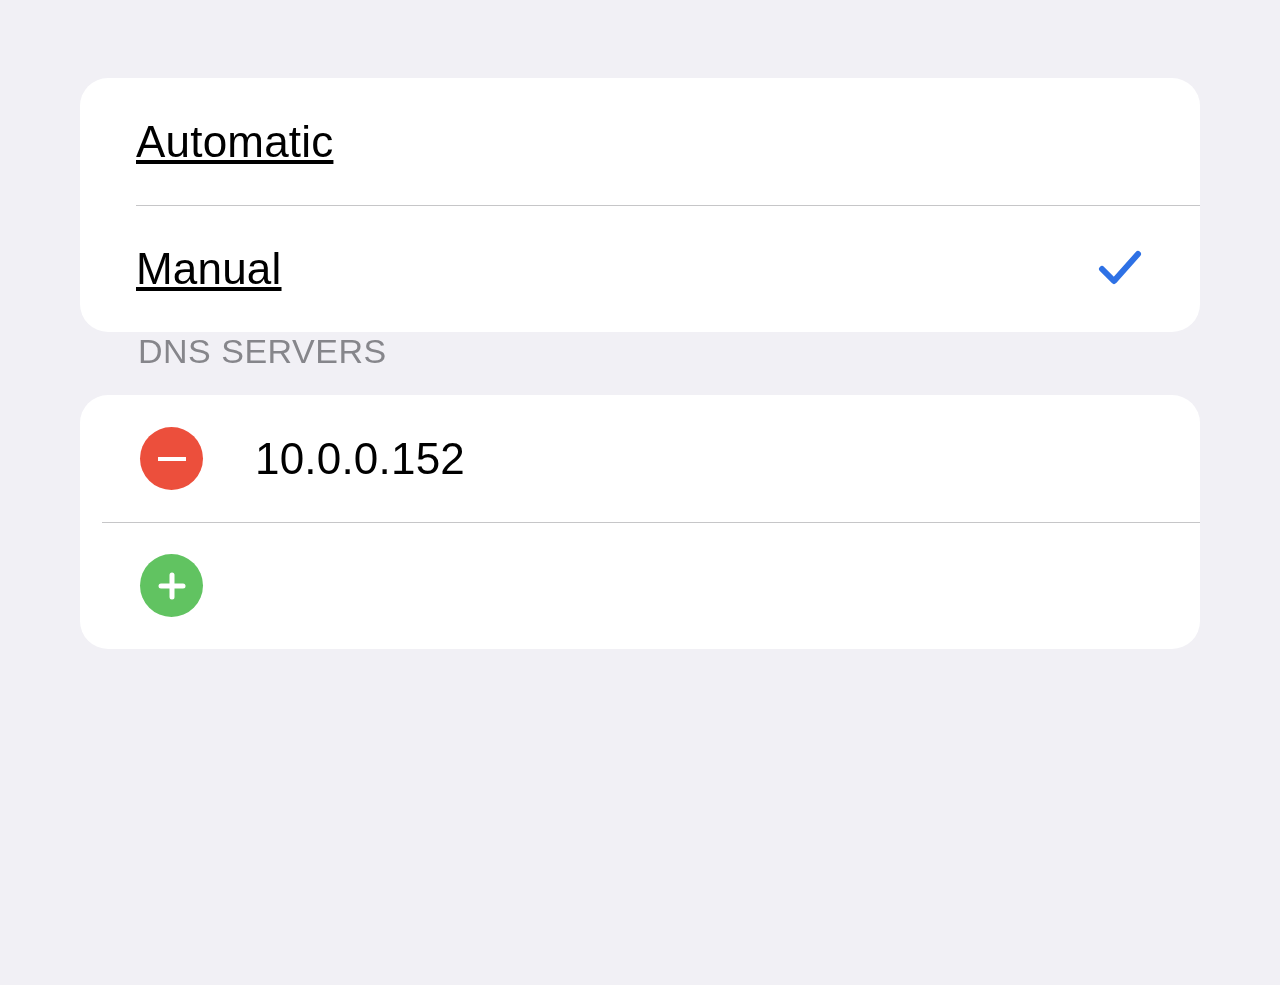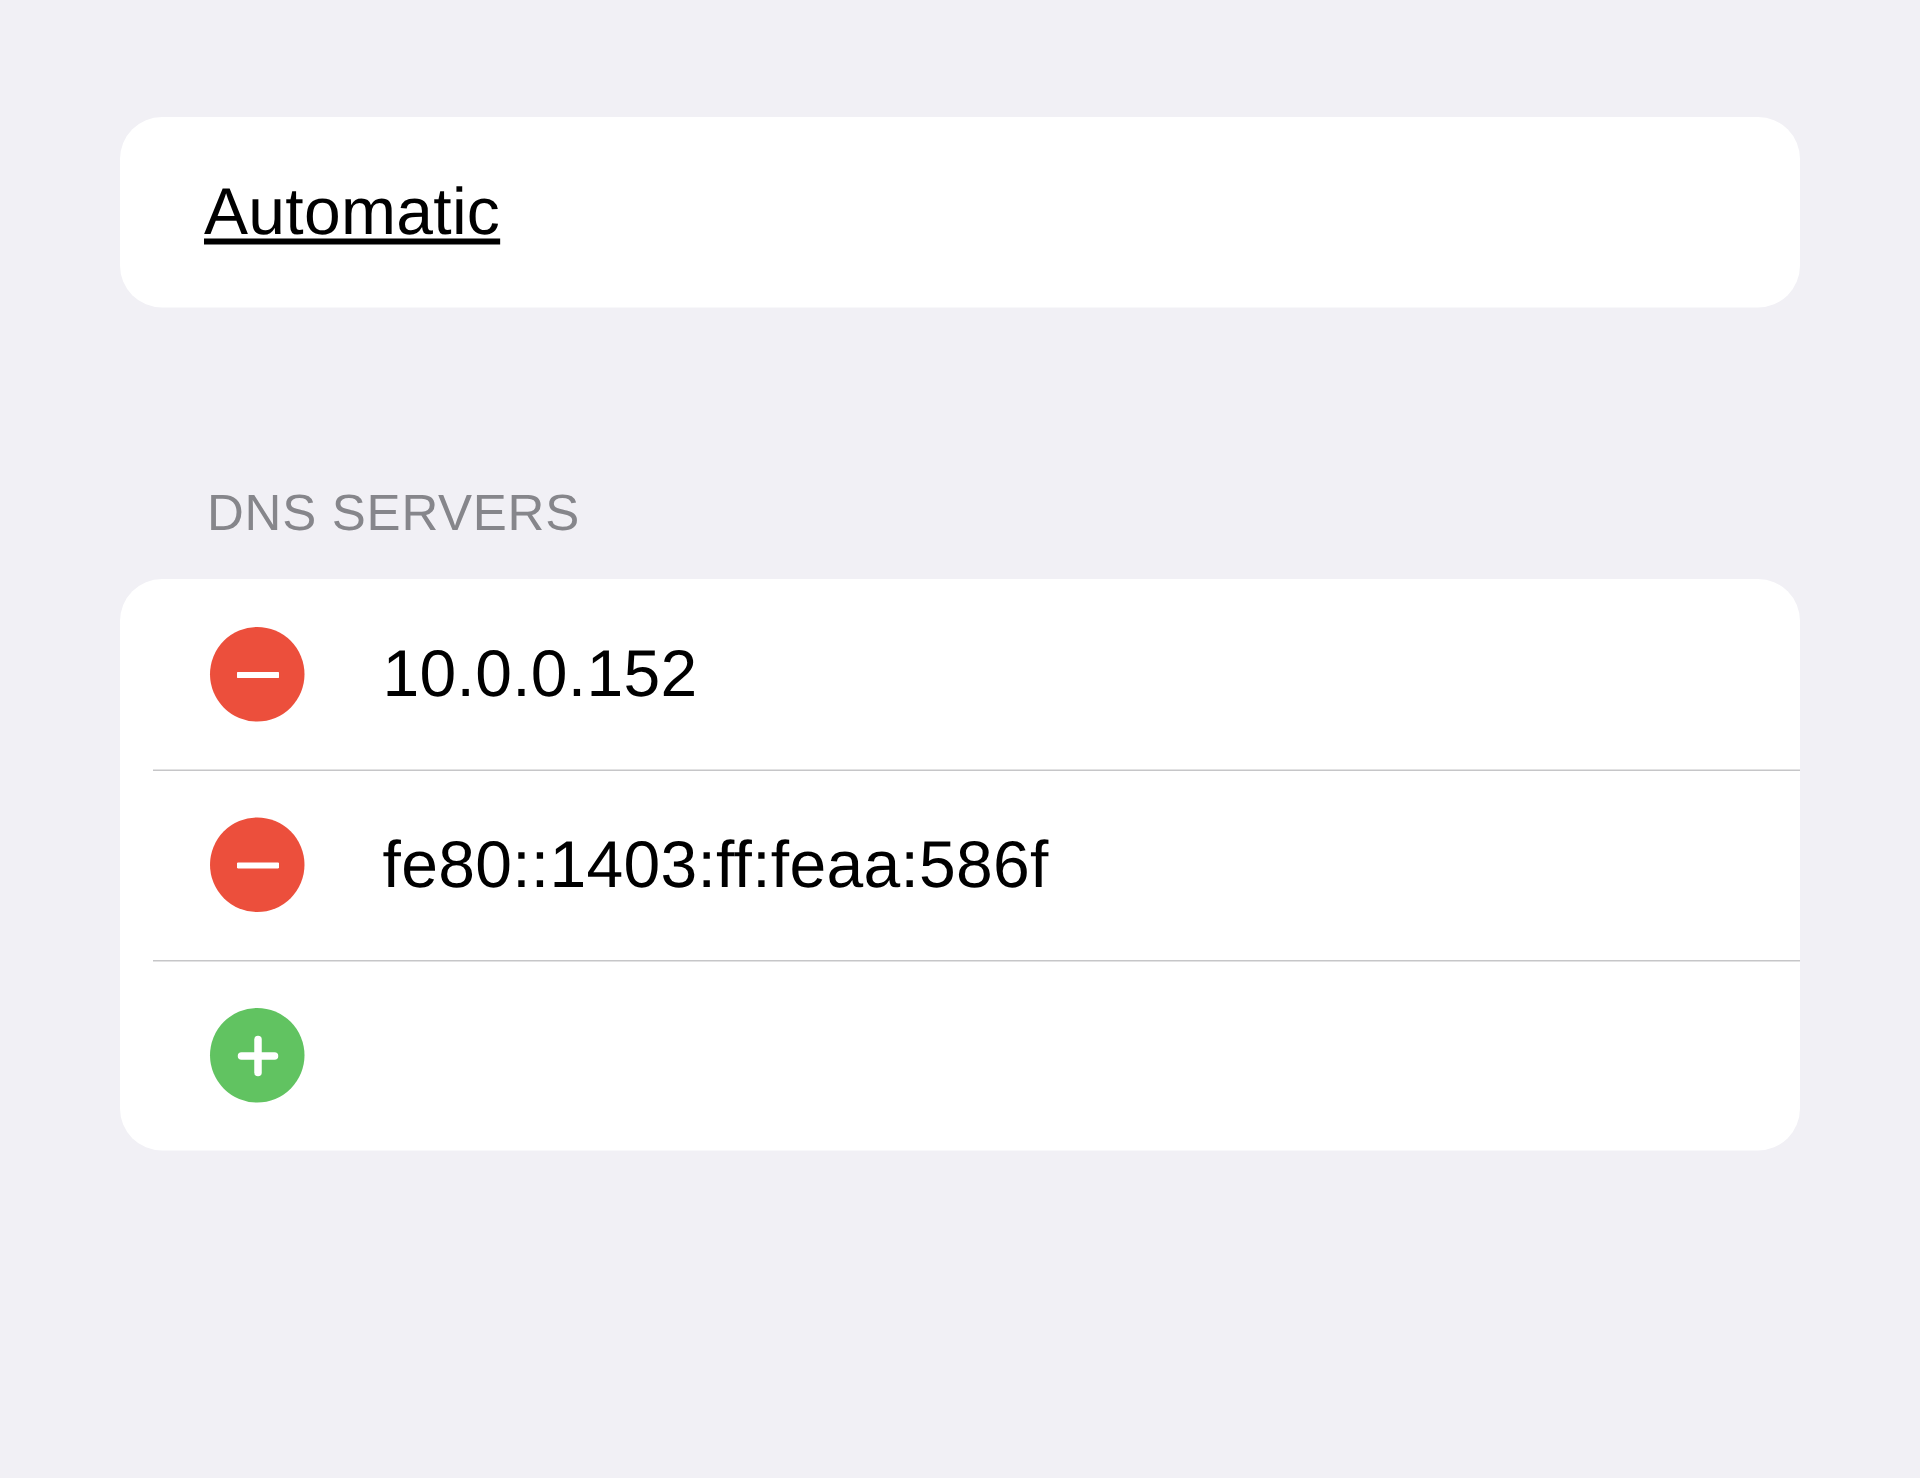--- a/index.html
+++ b/index.html
@@ -53,21 +53,20 @@
       stroke-width: 6;
       fill: none;
       stroke-linecap: round;
       stroke-linejoin: round;
     }
     .section-header {
       font-size: 34px;
       color: #86868b;
       letter-spacing: 0.5px;
       padding: 0 58px;
-      margin-top: 118px;
       margin-bottom: 24px;
     }
     .dns-row {
       display: flex;
       align-items: center;
       padding: 0 32px 0 60px;
       height: 127px;
       position: relative;
     }
     .dns-row + .dns-row::before {
@@ -116,42 +115,42 @@
   </style>
 </head>
 <body>
 
 <div class="container">
 
   <div class="group">
     <div class="row">
       <span class="row-label">Automatic</span>
     </div>
+    <div class="row">
+      <span class="row-label">Manual</span>
+      <span class="checkmark-icon">
+        <svg viewBox="0 0 50 50">
+            <polyline points="8,27 20,39 44,12"></polyline>
+          </svg>
+      </span>
+    </div>
   </div>
 
   <div class="section-header">DNS SERVERS</div>
 
   <div class="group">
     <div class="dns-row">
       <span class="circle-btn delete">
         <svg viewBox="0 0 28 4">
             <line x1="2" y1="2" x2="26" y2="2"></line>
           </svg>
       </span>
       <span class="dns-label">10.0.0.152</span>
     </div>
     <div class="dns-row">
-      <span class="circle-btn delete">
-        <svg viewBox="0 0 28 4">
-            <line x1="2" y1="2" x2="26" y2="2"></line>
-          </svg>
-      </span>
-      <span class="dns-label">fe80::1403:ff:feaa:586f</span>
-    </div>
-    <div class="dns-row">
       <span class="circle-btn add">
         <svg viewBox="0 0 28 28">
             <line x1="14" y1="3" x2="14" y2="25"></line>
             <line x1="3" y1="14" x2="25" y2="14"></line>
           </svg>
       </span>
     </div>
   </div>
 
 </div>

